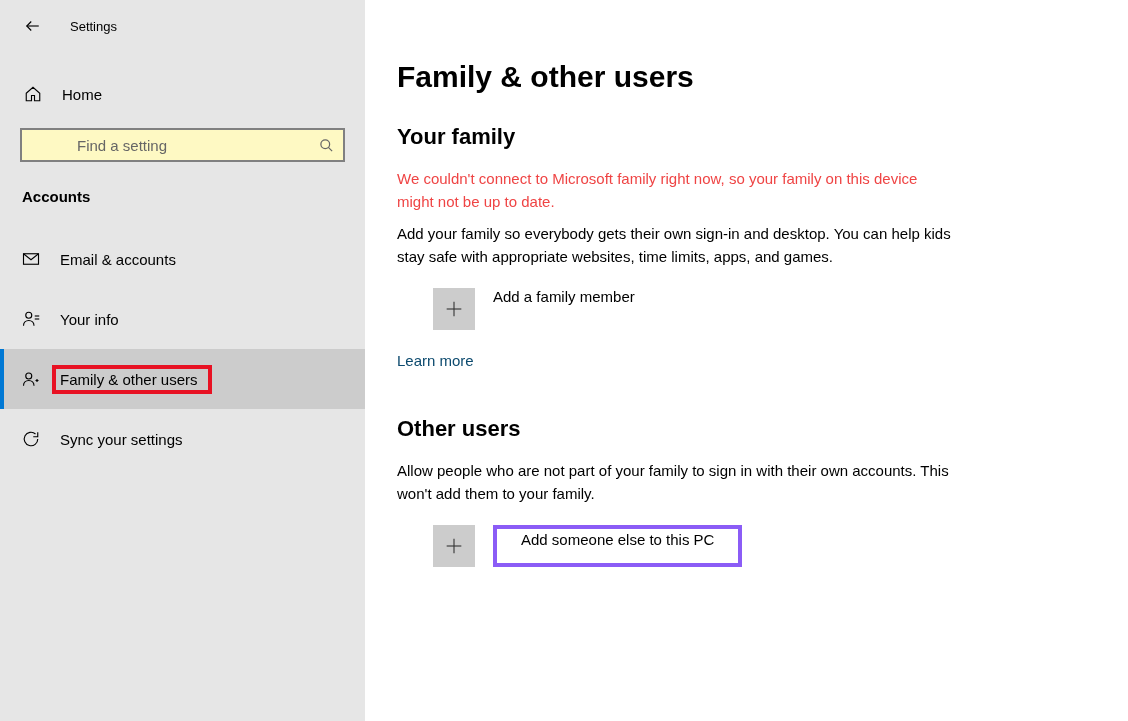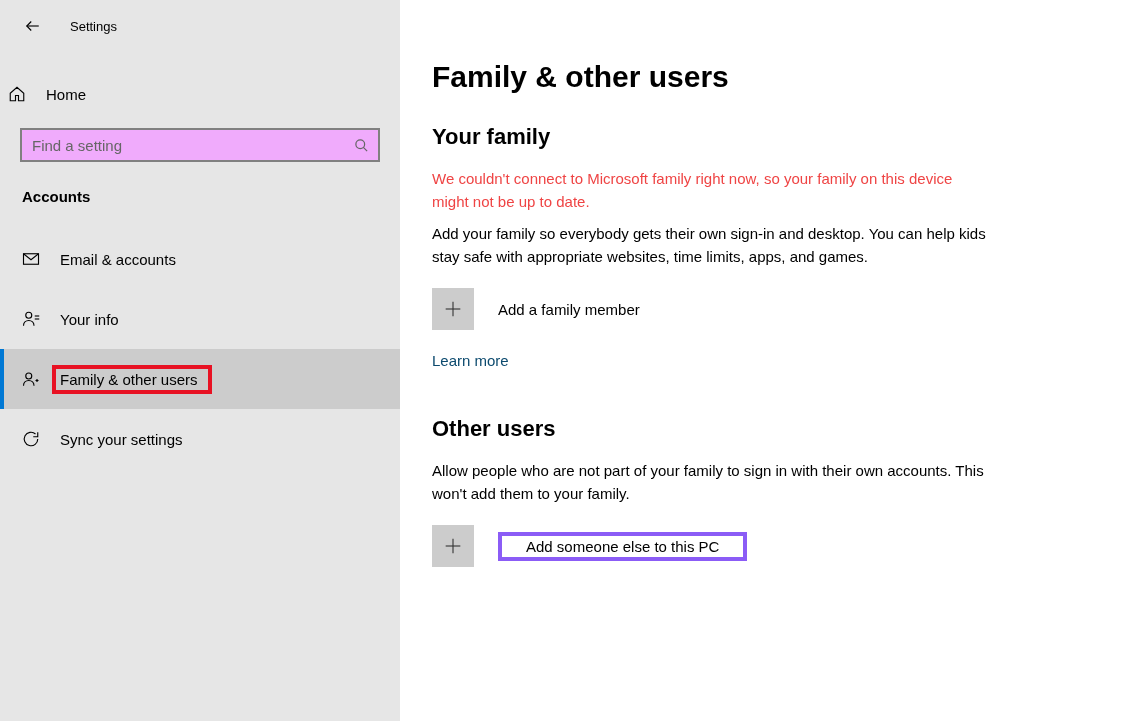--- a/index.html
+++ b/index.html
@@ -9,21 +9,21 @@
       font-family: "Segoe UI", Tahoma, sans-serif;
     }
     body {
       width: 1128px;
       height: 721px;
       display: flex;
       background: #ffffff;
       overflow: hidden;
     }
     .sidebar {
-      width: 400px;
+      width: 365px;
       height: 100%;
       background: #e6e6e6;
       display: flex;
       flex-direction: column;
       padding-top: 8px;
     }
     .sidebar-header {
       display: flex;
       align-items: center;
       padding: 8px 0 8px 22px;
@@ -37,21 +37,21 @@
       justify-content: center;
       cursor: pointer;
     }
     .settings-title {
       font-size: 13px;
       color: #000;
     }
     .home-row {
       display: flex;
       align-items: center;
-      padding: 13px 0 13px 8px;
+      padding: 13px 0 13px 24px;
       gap: 20px;
       margin-top: 28px;
       cursor: pointer;
     }
     .home-row .icon {
       width: 18px;
       height: 18px;
       display: flex;
       align-items: center;
       justify-content: center;
@@ -59,21 +59,22 @@
     .home-label {
       font-size: 15px;
       color: #000;
     }
     .search-container {
       margin: 12px 20px 0 20px;
       border: 2px solid #808080;
       display: flex;
       align-items: center;
       height: 34px;
-      background: #f0abfc;
+      background: #fef9c3;
+      padding-left: 45px;
     }
     .search-input {
       flex: 1;
       border: none;
       background: transparent;
       outline: none;
       font-size: 15px;
       padding: 0 10px;
       color: #555;
     }
@@ -162,24 +163,24 @@
     }
     .body-text {
       color: #000;
       font-size: 15px;
       line-height: 1.5;
       margin-bottom: 20px;
       max-width: 560px;
     }
     .add-row {
       display: flex;
-      align-items: center;
-      gap: 24px;
+      gap: 18px;
       margin-bottom: 22px;
       cursor: pointer;
+      margin-left: 36px;
     }
     .plus-box {
       width: 42px;
       height: 42px;
       background: #cccccc;
       display: flex;
       align-items: center;
       justify-content: center;
     }
     .add-label {

